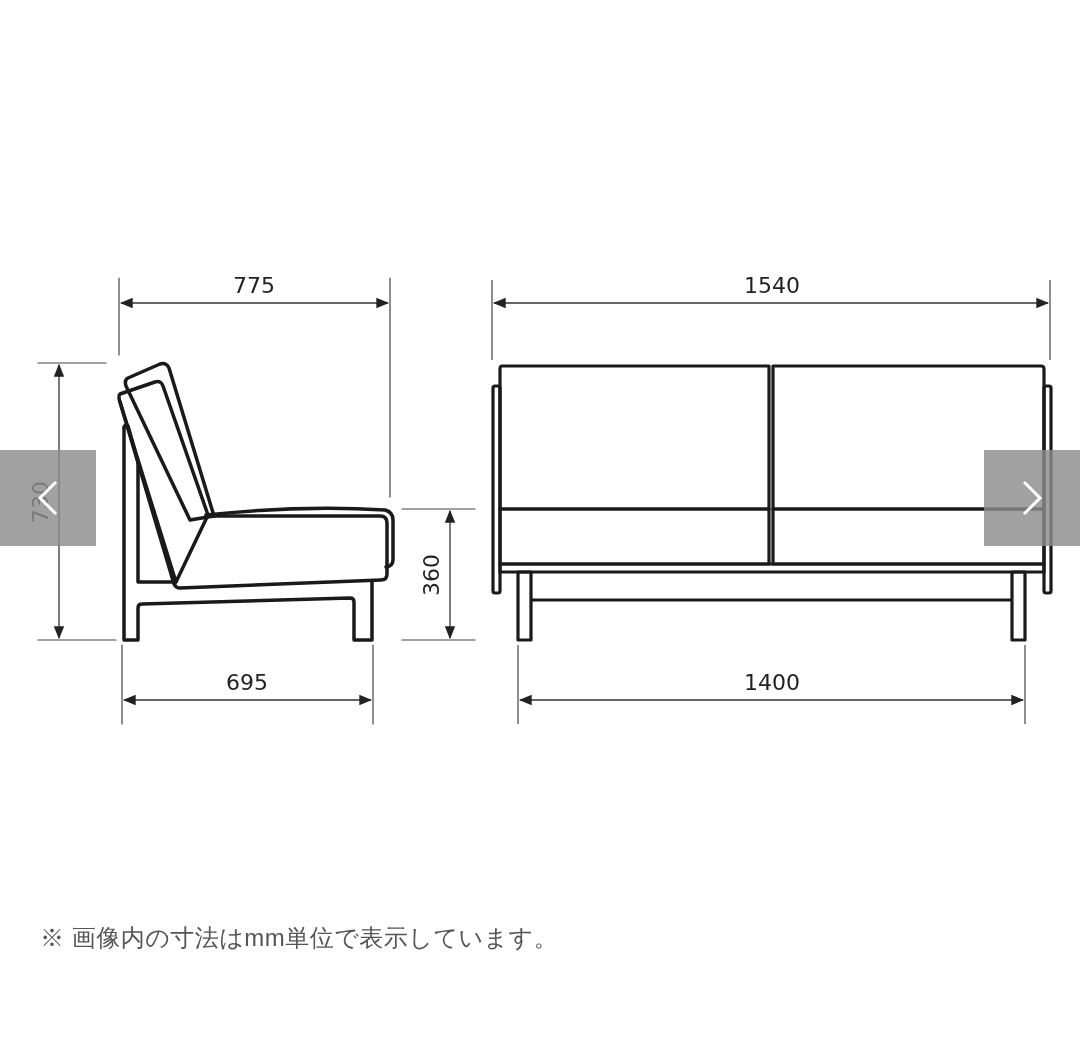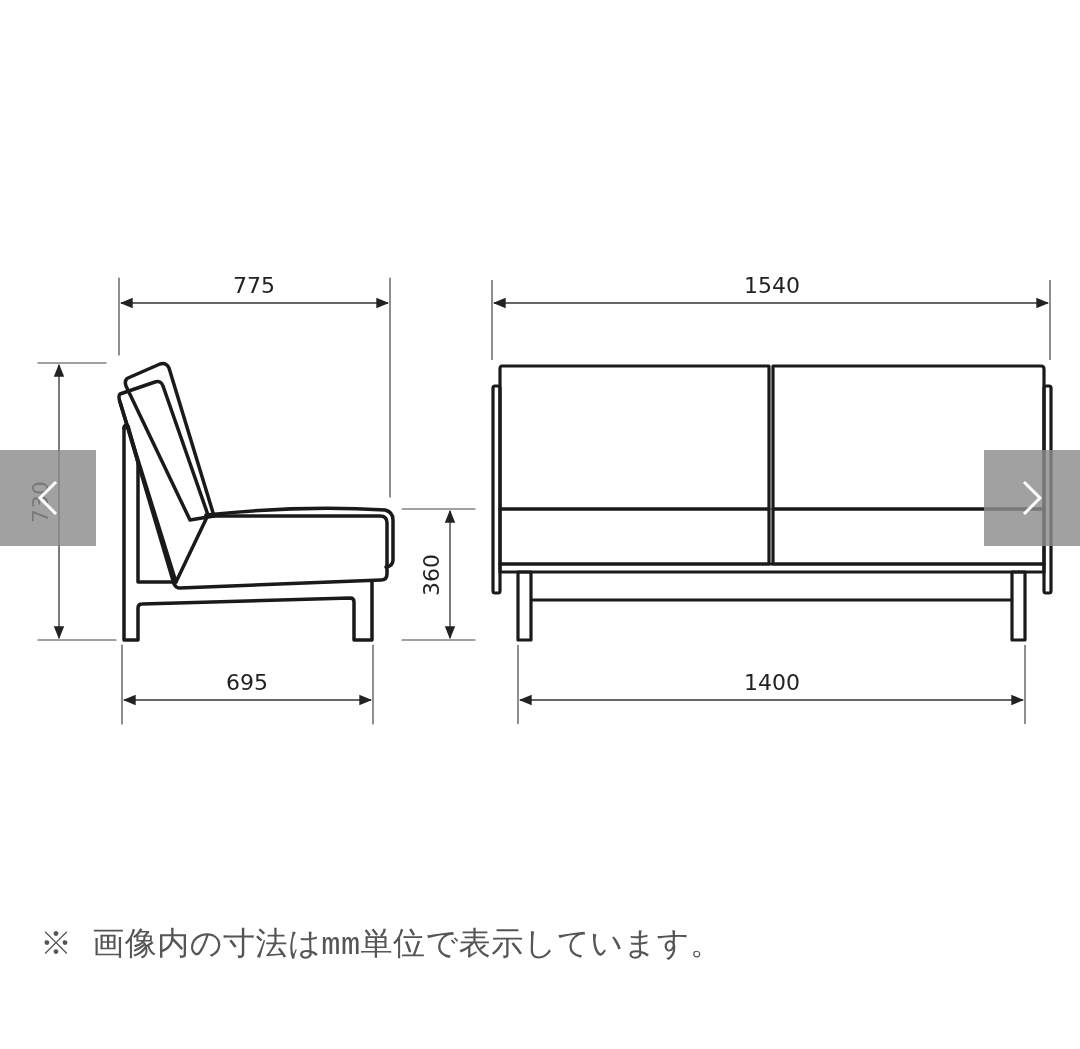--- a/index.html
+++ b/index.html
@@ -3,21 +3,21 @@
   <meta charset="utf-8">
   <style>
     html, body { margin: 0; padding: 0; background: #ffffff; }
     body { width: 1080px; height: 1049px; position: relative; overflow: hidden; font-family: "Liberation Sans", "DejaVu Sans", sans-serif; }
     .canvas { position: absolute; left: 0; top: 0; width: 1080px; height: 738px; text-align: center; }
     svg.drawing { position: absolute; left: 0; top: 0; }
     .dim-text { font-family: "DejaVu Sans", "Liberation Sans", sans-serif; font-size: 22px; fill: #222222; }
     .nav-btn { position: absolute; top: 450px; width: 96px; height: 96px; background: rgba(140,140,140,0.82); cursor: pointer; display: flex; align-items: center; justify-content: center; }
     .nav-prev { left: 0; }
     .nav-next { left: 984px; }
-    .footnote { position: absolute; left: 40px; top: 922px; font-size: 32px; color: #555555; letter-spacing: 0.5px; font-family: Liberation Mono, monospace; }
+    .footnote { position: absolute; left: 40px; top: 922px; font-size: 24px; color: #555555; letter-spacing: 0.5px; font-family: Liberation Sans, sans-serif; }
   </style>
 </head>
 <body>
 
 <div class="canvas">
 
   <svg class="drawing" width="1080" height="1049" viewBox="0 0 1080 1049">
     <defs>
       <marker id="arr" viewBox="0 0 10 10" refX="9" refY="5" markerWidth="10" markerHeight="10" orient="auto-start-reverse">
         <path d="M0,1 L10,5 L0,9 z" fill="#222"></path>

